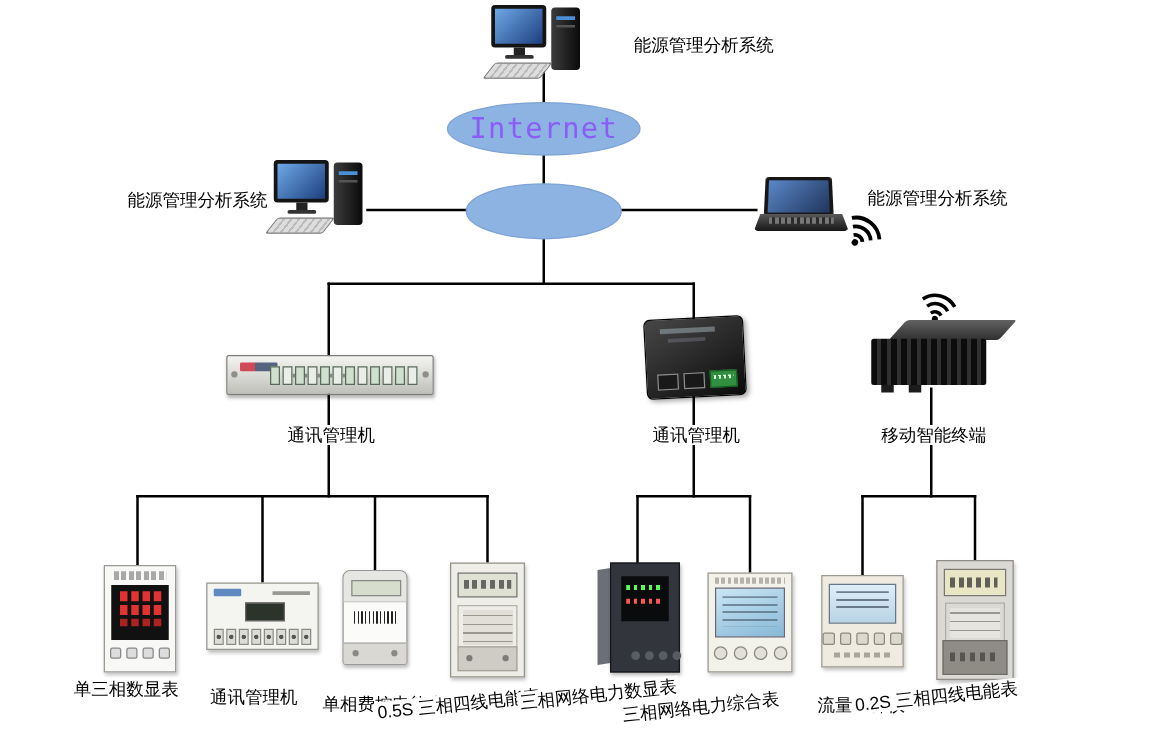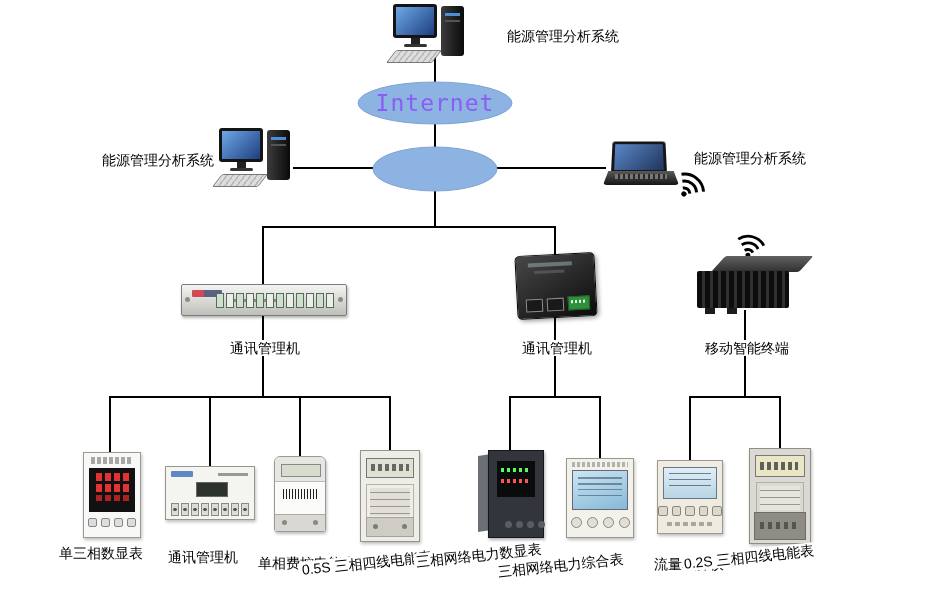--- a/index.html
+++ b/index.html
@@ -372,21 +372,21 @@
       </div>
     <div class="m7-brand"></div>
   </div>
 
   <div class="meter m8" style="left:749px;top:448px;">
     <div class="m8-lcd"></div>
     <div class="m8-mid"></div>
     <div class="m8-foot"></div>
   </div>
 
-  <div class="lbl" style="left:57px;top:545px;">单三相数显表</div>
+  <div class="lbl" style="left:57px;top:545px;font-family:Liberation Serif, serif;">单三相数显表</div>
   <div class="lbl" style="left:166px;top:549px;">通讯管理机</div>
   <div class="lbl" style="left:256px;top:555px;">单相费控电能表</div>
   <div class="lbl tilt" style="left:300px;top:562px;">0.5S 三相四线电能表</div>
   <div class="lbl tilt" style="left:414px;top:554px;">三相网络电力数显表</div>
   <div class="lbl tilt" style="left:496px;top:564px;">三相网络电力综合表</div>
   <div class="lbl" style="left:652px;top:556px;">流量积算仪</div>
   <div class="lbl tilt" style="left:682px;top:556px;">0.2S 三相四线电能表</div>
 
 </div>
 

